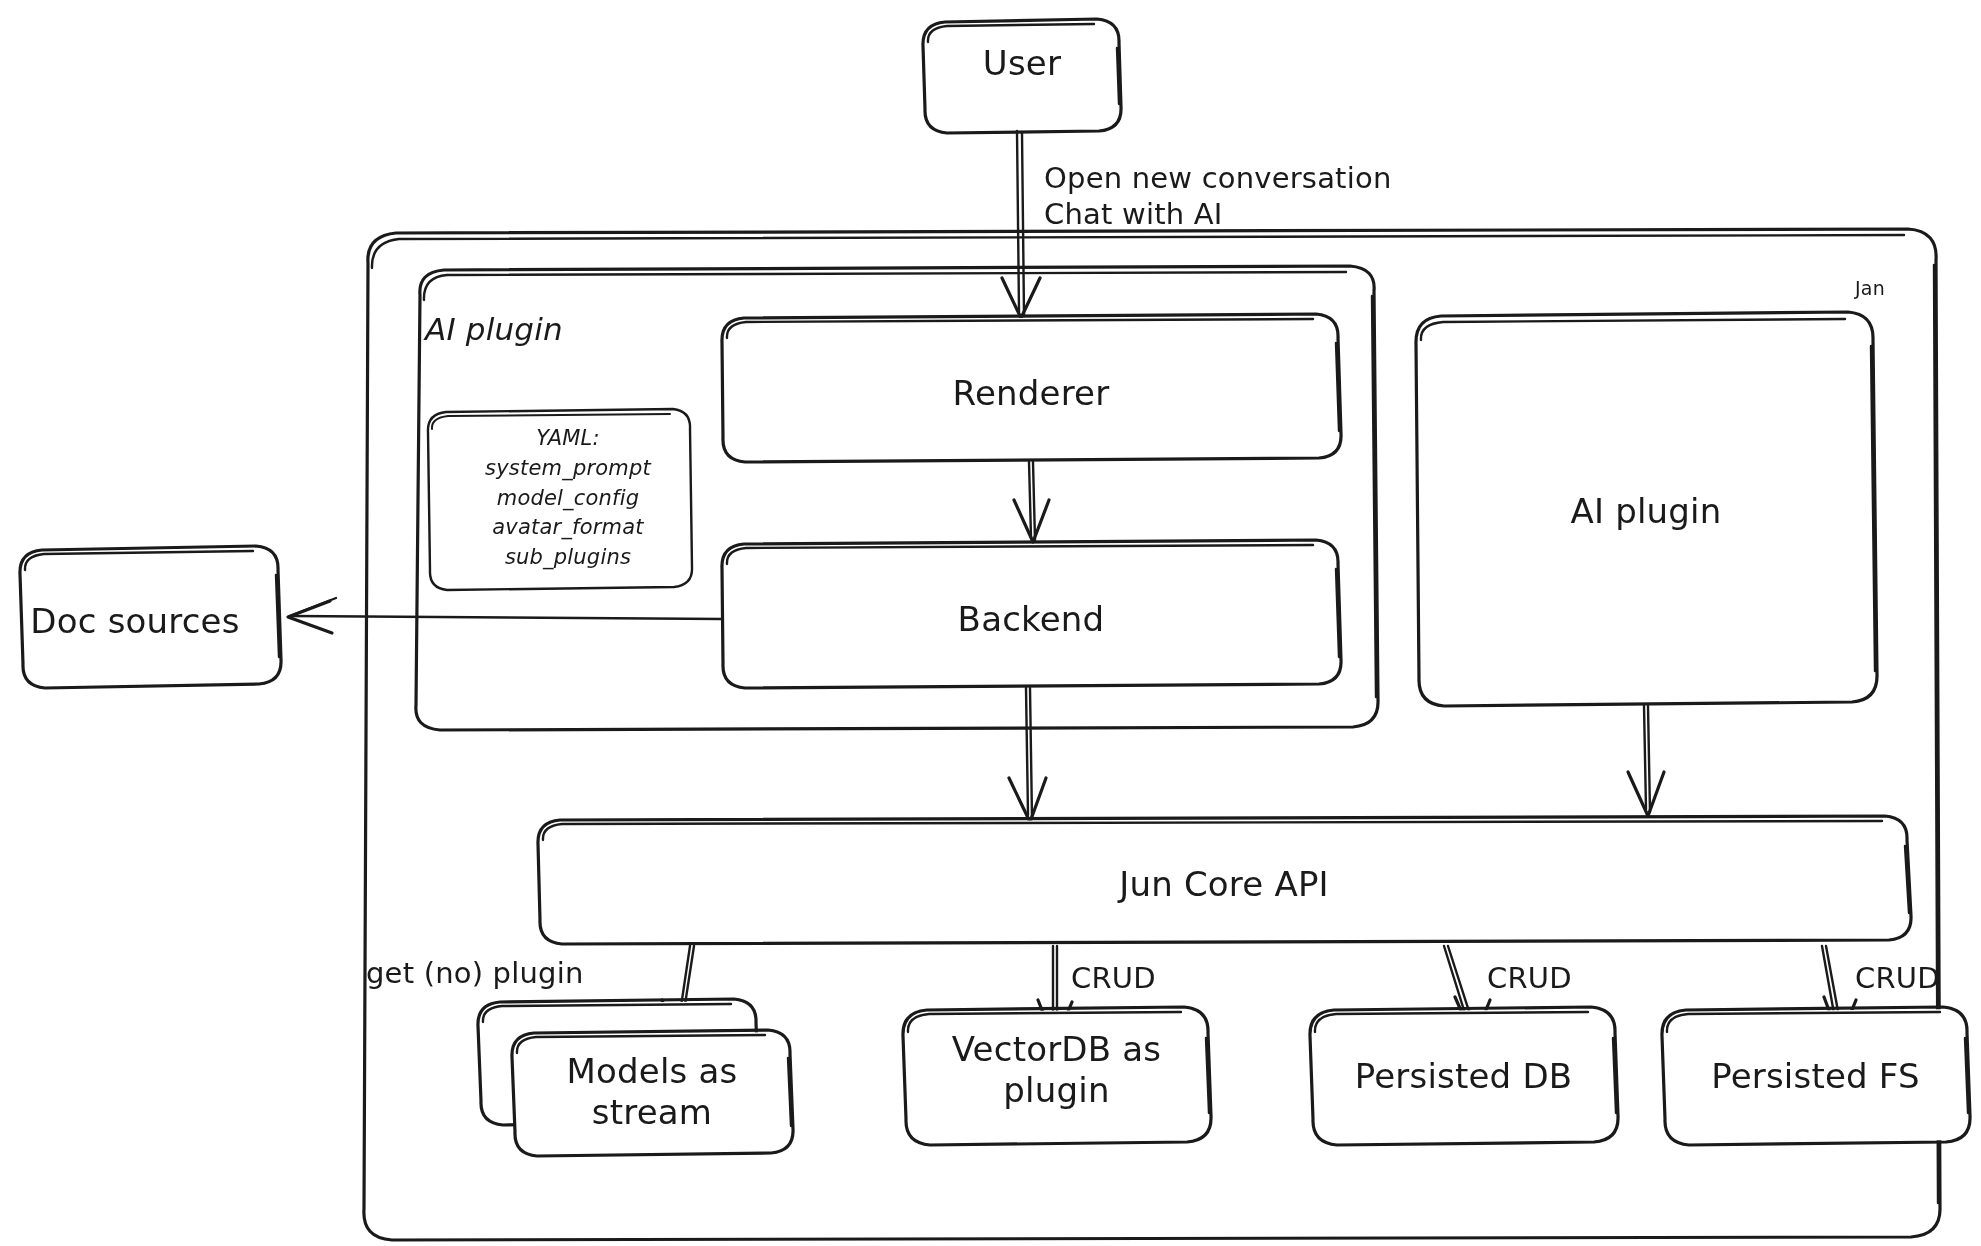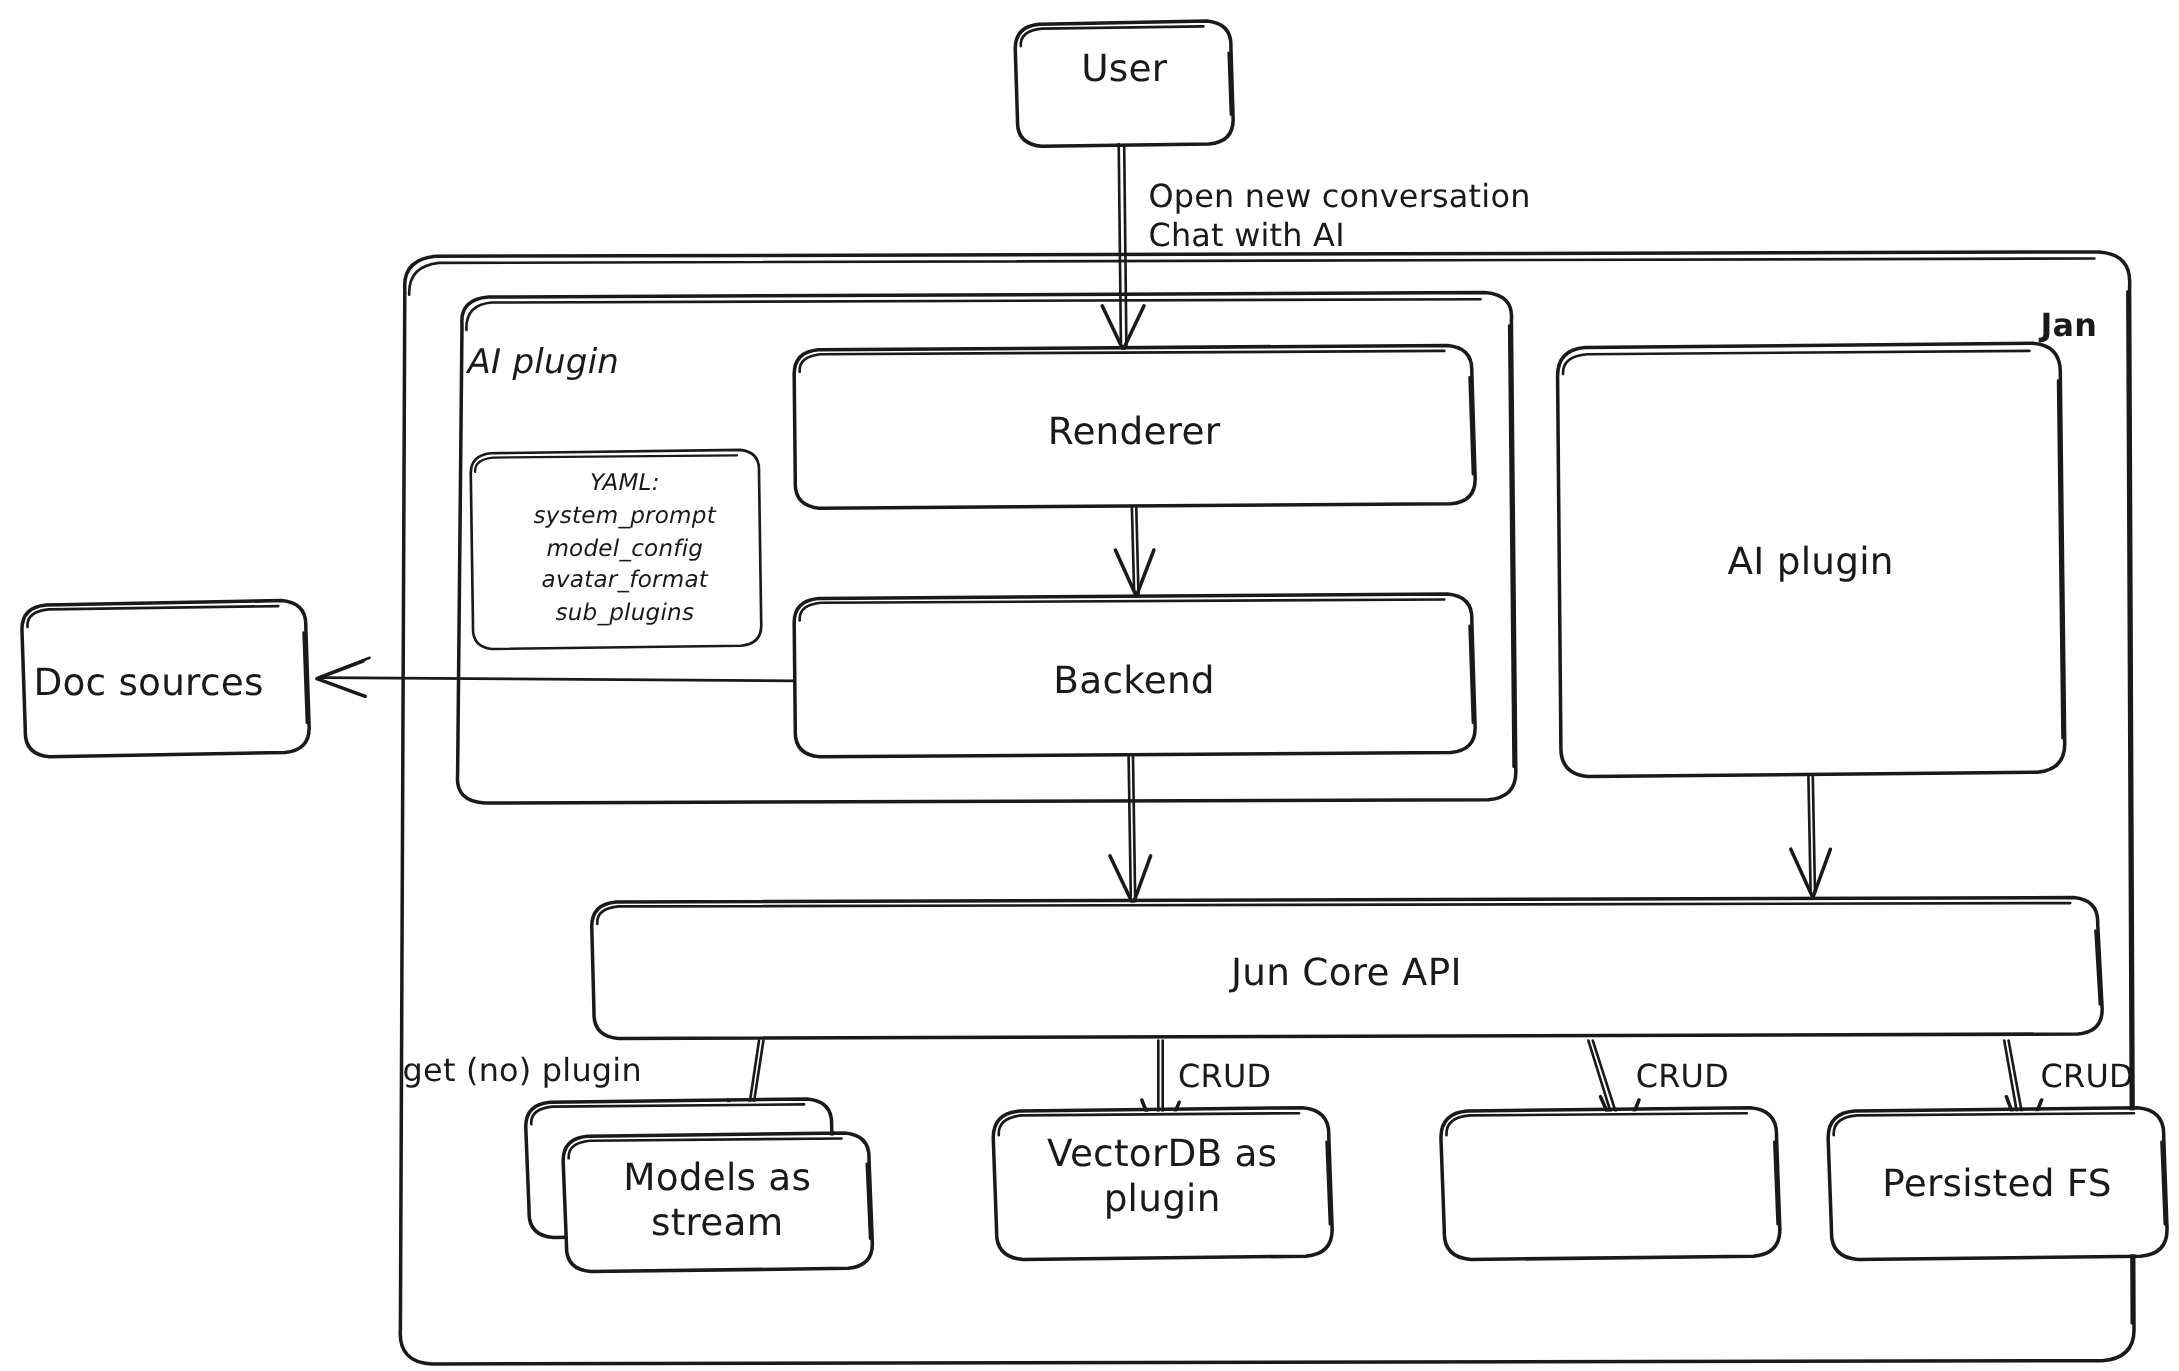--- a/index.html
+++ b/index.html
@@ -35,21 +35,21 @@
   }
   .node-label.two-line { line-height: 1.22; }
   .group-label { font-size: 31px; font-style: italic; }
   .edge-label { font-size: 29px; }
   .yaml-label {
     font-size: 21px;
     font-style: italic;
     line-height: 1.42;
     text-align: center;
   }
-  .corner-label { font-size: 29px; font-weight: bold; }
+  .corner-label { font-size: 19px; }
 </style>
 </head>
 <body>
 
 <div id="canvas">
 
   <svg id="sketch" viewBox="0 0 1981 1246" xmlns="http://www.w3.org/2000/svg">
     <defs>
       <style>
         .s  { fill:none; stroke:#1a1a1a; stroke-width:3.2; stroke-linecap:round; stroke-linejoin:round; }
@@ -241,20 +241,21 @@
   <div class="lbl node-label" style="left:20px; top:600px; width:230px;">Doc sources</div>
 
   <div class="lbl node-label" style="left:538px; top:863px; width:1372px;">Jun Core API</div>
 
   <div class="lbl node-label two-line" style="left:512px; top:1051px; width:280px;">Models as
 stream</div>
 
   <div class="lbl node-label two-line" style="left:903px; top:1029px; width:307px;">VectorDB as
 plugin</div>
 
+  <div class="lbl node-label" style="left:1310px; top:1055px; width:307px;">Persisted DB</div>
 
   <div class="lbl node-label" style="left:1662px; top:1055px; width:307px;">Persisted FS</div>
 
   <div class="lbl edge-label" style="left:1044px; top:160px;">Open new conversation
 Chat with AI</div>
 
   <div class="lbl edge-label" style="left:366px; top:955px;">get (no) plugin</div>
 
   <div class="lbl edge-label" style="left:1071px; top:960px;">CRUD</div>
 

